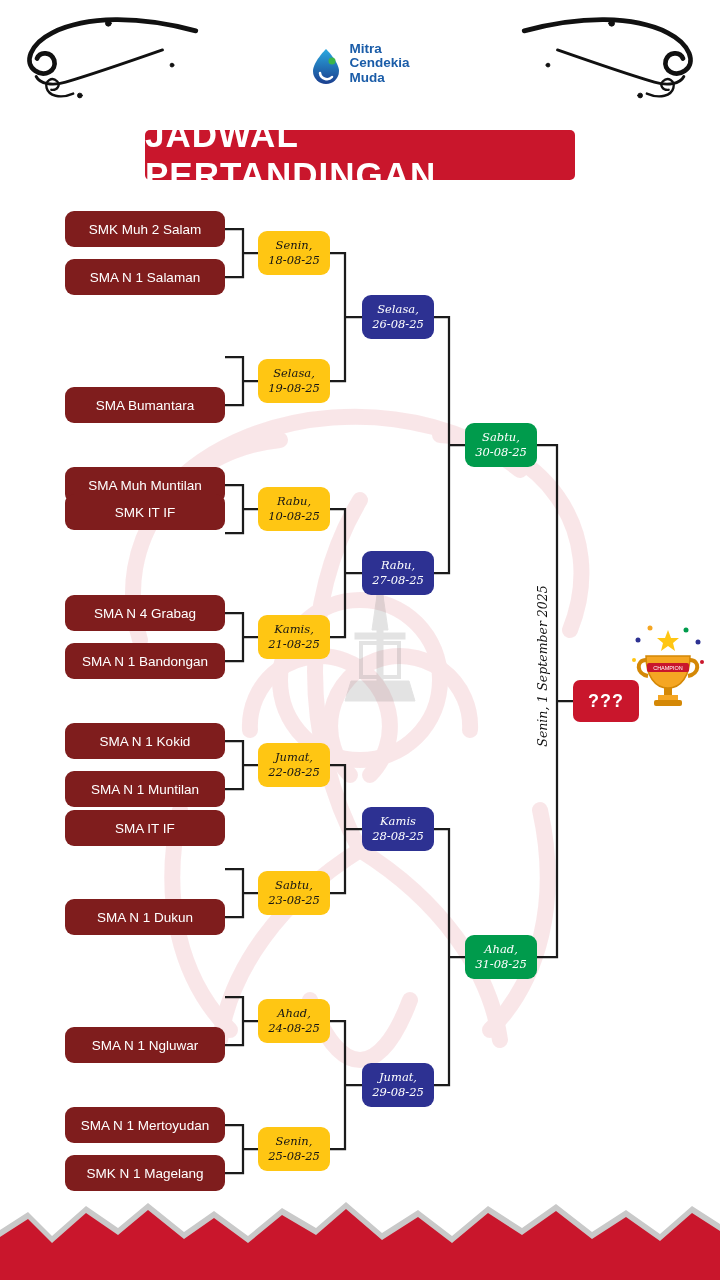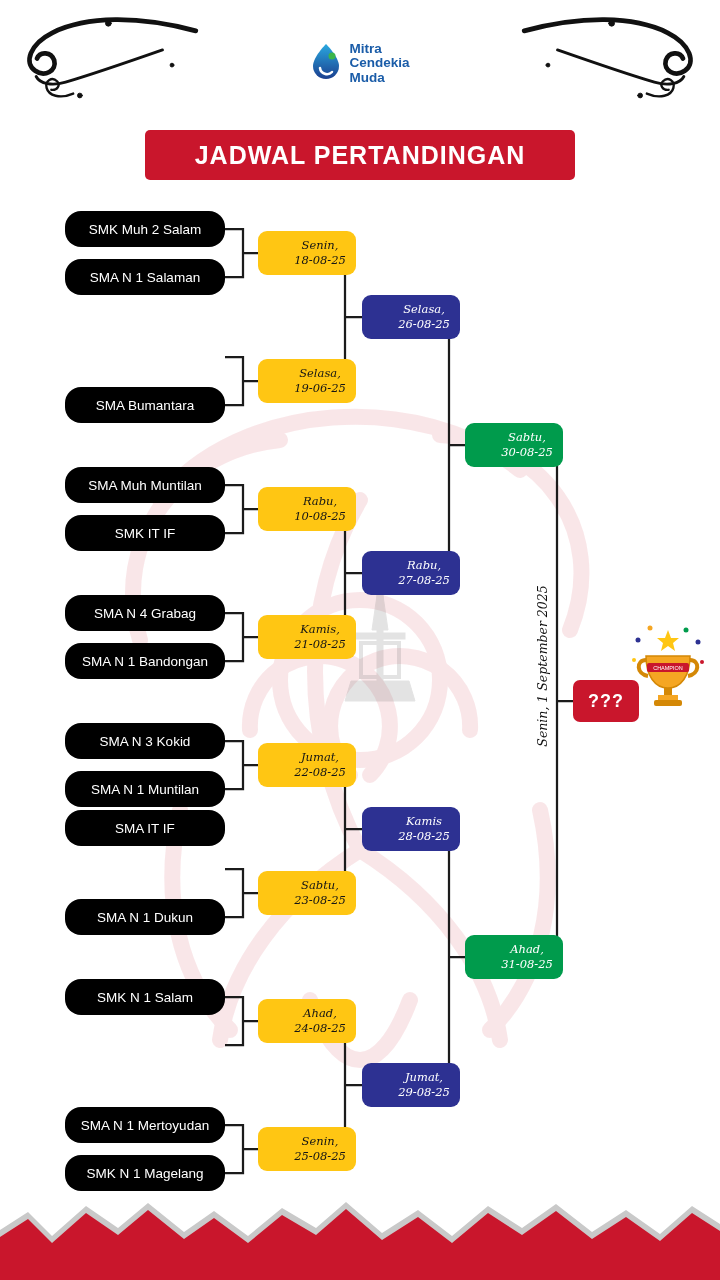--- a/index.html
+++ b/index.html
@@ -1,29 +1,29 @@
 <!DOCTYPE html>
 <html><head>
 <meta charset="utf-8">
 <style>
   html,body{margin:0;padding:0;background:#ffffff;}
   .poster{position:relative;width:720px;height:1280px;background:#ffffff;overflow:hidden;
           font-family:"Liberation Sans",sans-serif;}
   .deco,.lines,.wm,.torn{position:absolute;pointer-events:none;}
-  .logo{position:absolute;top:42px;left:0;right:0;display:flex;justify-content:center;align-items:flex-start;gap:7px;}
+  .logo{position:absolute;top:42px;left:0;right:0;display:flex;justify-content:center;align-items:flex-end;gap:7px;}
   .logo-text{color:#1A5CA8;font-weight:bold;font-size:13.5px;line-height:1.07;}
   .logo-text span{display:block;}
   .title-banner{position:absolute;left:145px;top:130px;width:430px;height:50px;background:#C9162C;
                 border-radius:5px;display:flex;align-items:center;justify-content:center;}
-  .title-banner span{color:#ffffff;font-weight:bold;font-size:25px;letter-spacing:1px;}
-  .team{position:absolute;left:65px;width:160px;height:36px;background:#000000;border-radius:16px;
+  .title-banner span{color:#ffffff;font-weight:bold;font-size:35px;letter-spacing:1px;}
+  .team{position:absolute;left:65px;width:160px;height:36px;background:#7f1d1d;border-radius:9px;
         color:#ffffff;display:flex;align-items:center;justify-content:center;font-size:13.5px;}
   .dbox{position:absolute;width:72px;height:44px;border-radius:9px;display:flex;flex-direction:column;
         align-items:center;justify-content:center;font-family:"DejaVu Serif",serif;font-style:italic;
-        font-size:11.5px;line-height:1.3;text-align:center;padding-left:26px;}
+        font-size:11.5px;line-height:1.3;text-align:center;}
   .dbox.y{left:258px;background:#FFC613;color:#151515;}
   .dbox.b{left:362px;background:#2D3192;color:#ffffff;}
   .dbox.g{left:465px;background:#009B4C;color:#ffffff;}
   .champ{position:absolute;left:573px;top:680px;width:66px;height:42px;background:#C9162C;border-radius:7px;
          color:#ffffff;display:flex;align-items:center;justify-content:center;font-weight:bold;
          font-size:18px;letter-spacing:1px;}
   .final-date{position:absolute;left:424px;top:657px;width:240px;height:18px;transform:rotate(-90deg);
               text-align:center;font-family:"DejaVu Serif",serif;font-style:italic;font-size:12.5px;color:#111111;}
 </style>
 </head>
@@ -120,38 +120,38 @@
       <path d="M434 317 H449 V573 H434 M449 445 H465
                M434 829 H449 V1085 H434 M449 957 H465"></path>
       <path d="M537 445 H557 V957 H537 M557 701 H573"></path>
     </g>
   </svg>
 
   <div class="team" style="top:211px">SMK Muh 2 Salam</div>
   <div class="team" style="top:259px">SMA N 1 Salaman</div>
   <div class="team" style="top:387px">SMA Bumantara</div>
   <div class="team" style="top:467px">SMA Muh Muntilan</div>
-  <div class="team" style="top:515px">SMK IT IF</div>
+  <div class="team" style="top:494px">SMK IT IF</div>
   <div class="team" style="top:595px">SMA N 4 Grabag</div>
   <div class="team" style="top:643px">SMA N 1 Bandongan</div>
-  <div class="team" style="top:723px">SMA N 3 Kokid</div>
+  <div class="team" style="top:723px">SMA N 1 Kokid</div>
   <div class="team" style="top:771px">SMA N 1 Muntilan</div>
   <div class="team" style="top:810px">SMA IT IF</div>
   <div class="team" style="top:899px">SMA N 1 Dukun</div>
-  <div class="team" style="top:979px">SMK N 1 Salam</div>
+  <div class="team" style="top:1027px">SMA N 1 Ngluwar</div>
   <div class="team" style="top:1107px">SMA N 1 Mertoyudan</div>
   <div class="team" style="top:1155px">SMK N 1 Magelang</div>
 
   <div class="dbox y" style="top:231px">
     <span>Senin,</span>
     <span>18-08-25</span>
     </div>
   <div class="dbox y" style="top:359px">
     <span>Selasa,</span>
-    <span>19-06-25</span>
+    <span>19-08-25</span>
     </div>
   <div class="dbox y" style="top:487px">
     <span>Rabu,</span>
     <span>10-08-25</span>
     </div>
   <div class="dbox y" style="top:615px">
     <span>Kamis,</span>
     <span>21-08-25</span>
     </div>
   <div class="dbox y" style="top:743px">

